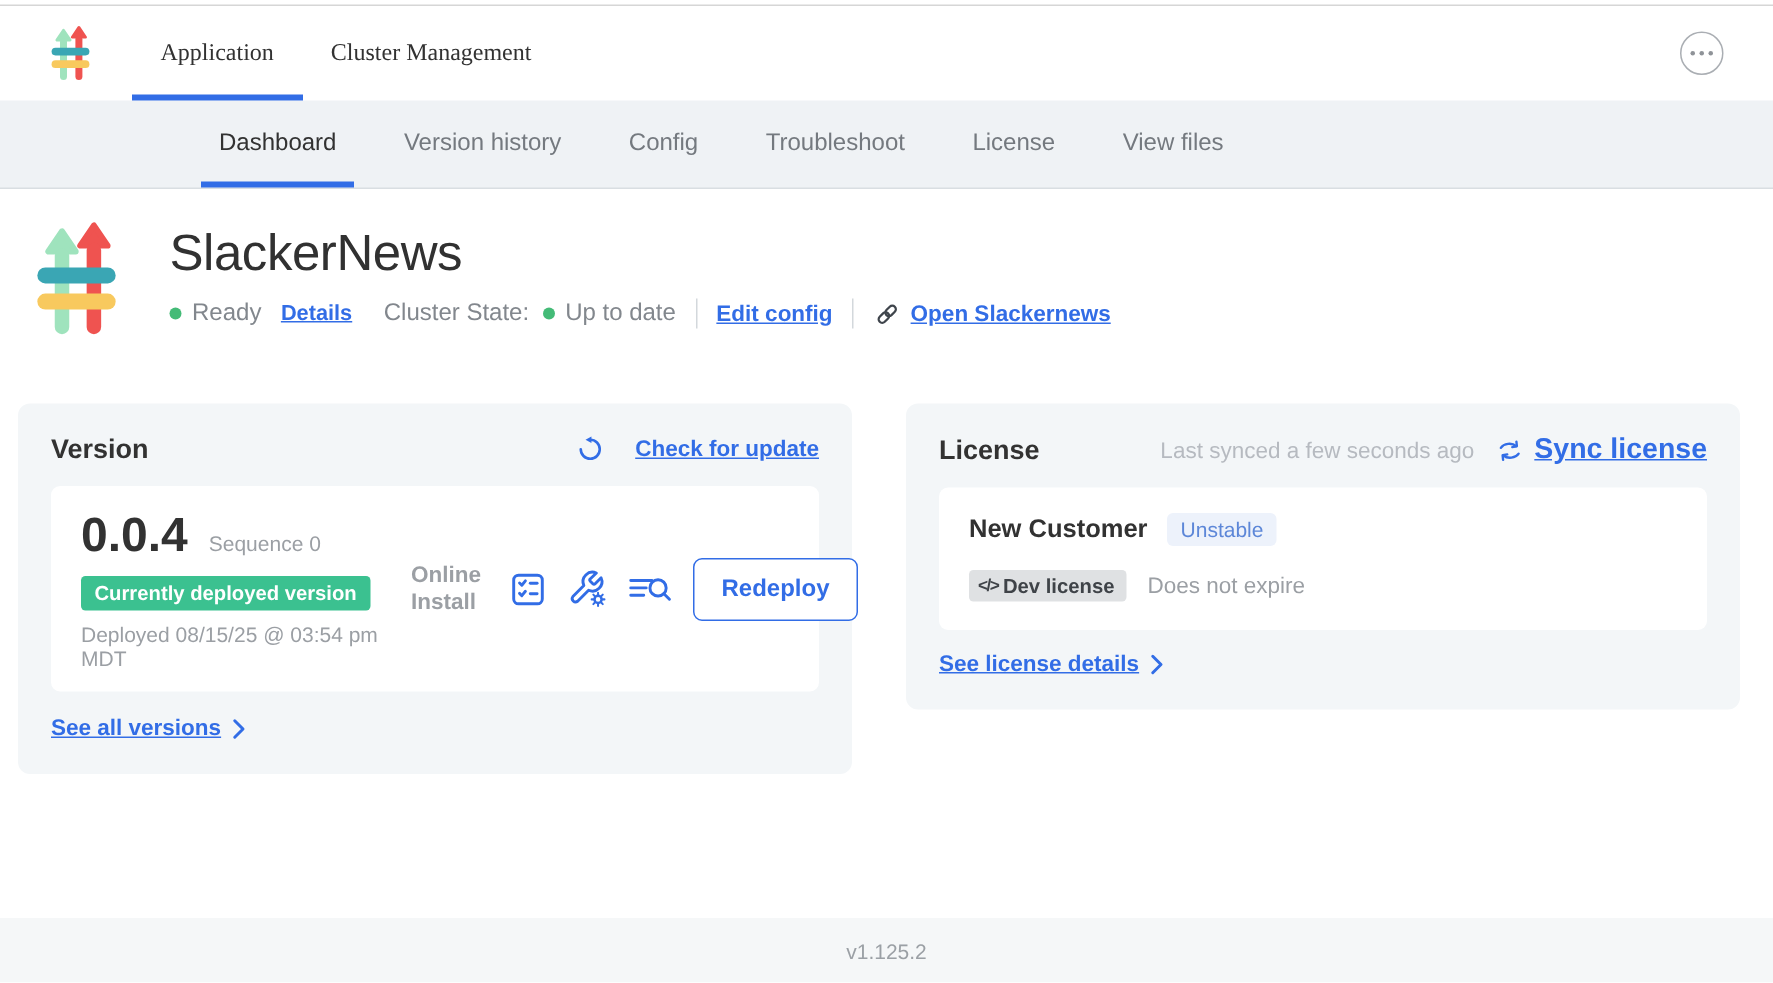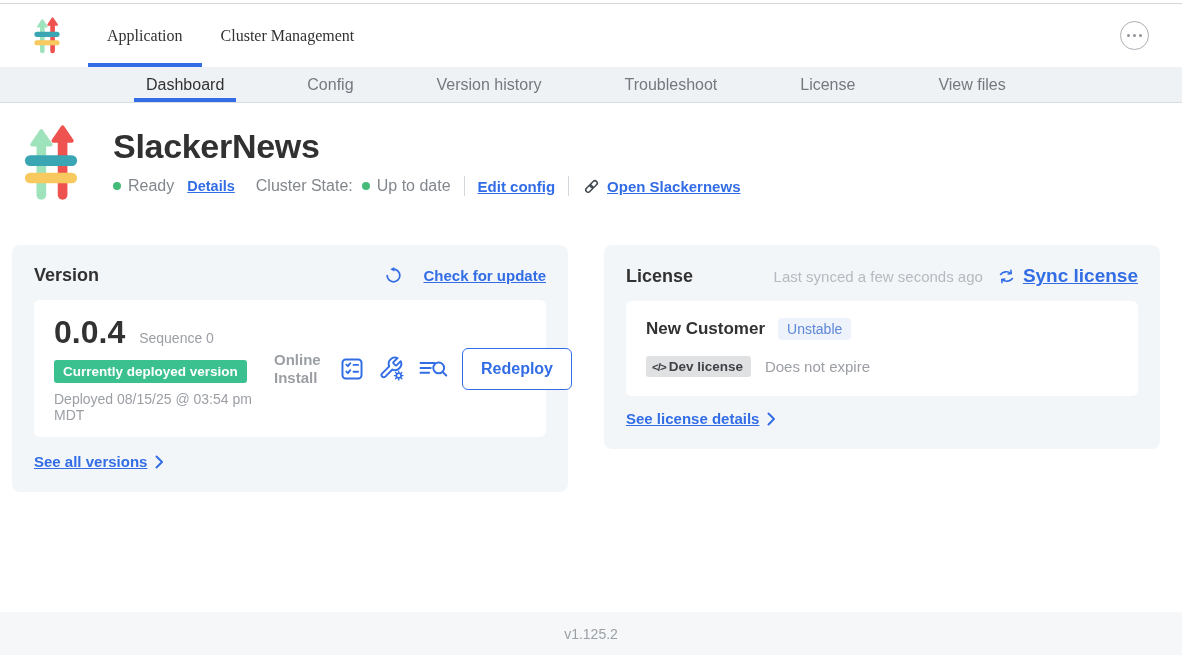--- a/index.html
+++ b/index.html
@@ -20,32 +20,32 @@
   .brand svg { width:28px; height:42px; }
   .apptabs { display:flex; margin-left:27px;font-family:Liberation Serif, serif; }
   .apptab { position:relative; display:flex; align-items:center; padding:0 19px; font-size:16px; color:#323232; cursor:pointer; }
   .apptab.active::after { content:""; position:absolute; left:0; bottom:0; width:100%; height:4px; background:#326de6; }
   .menu-btn { margin-left:auto; margin-right:33px; align-self:center; width:29px; height:29px;
     border:1px solid #aaaeb3; border-radius:50%; background:#fff; cursor:pointer;
     display:flex; align-items:center; justify-content:center; gap:2.5px; }
   .menu-btn i { width:3.5px; height:3.5px; border-radius:50%; background:#8f9398; }
 
   
-  .subnav { height:36px; flex:none; background:#eff2f5; border-bottom:1px solid #d9dee2;
-    display:flex; padding-left:134px; gap:59px; }
+  .subnav { height:59px; flex:none; background:#eff2f5; border-bottom:1px solid #d9dee2;
+    display:flex; padding-left:134px; gap:21px; }
   .subtab { position:relative; display:flex; align-items:center; padding:0 12px; font-size:16px; color:#74797f; cursor:pointer; }
   .subtab.active { color:#323232; }
   .subtab.active::after { content:""; position:absolute; left:0; bottom:0; width:100%; height:4px; background:#326de6; }
 
   
   main { flex:1; background:#fff; }
   .appheader { display:flex; margin:21px 0 0 22px; }
   .applogo svg { width:58px; height:80px; }
   .headtext { margin-left:33px; padding-top:3px; }
-  h1 { font-size:34px; font-weight:700; color:#313131; letter-spacing:-0.3px; }
+  h1 { font-size:34px; font-weight:400; color:#313131; letter-spacing:-0.3px; }
   .statusrow { display:flex; align-items:center; margin-top:10px; font-size:16px; color:#82878d; }
   .dot { width:8px; height:8px; border-radius:50%; background:#44bb77; margin-right:7px; flex:none; }
   .ready { margin-right:13px; }
   .details-link { font-size:14.5px; font-weight:700; margin-right:21px; }
   .cs-label { margin-right:9px; }
   .vdiv { width:1px; height:20px; background:#d3d8dc; margin:0 13px; }
   .editcfg, .openapp { font-weight:700; font-size:15px; }
   .chainicon { margin-right:6px; display:flex; }
 
   
@@ -124,24 +124,24 @@
       <i></i>
       <i></i>
   </button>
 </header>
 
 <nav class="subnav">
   <div class="subtab active">
       <span>Dashboard</span>
     </div>
   <div class="subtab">
+      <span>Version history</span>
+    </div>
+  <div class="subtab">
       <span>Config</span>
-    </div>
-  <div class="subtab">
-      <span>Version history</span>
     </div>
   <div class="subtab">
       <span>Troubleshoot</span>
     </div>
   <div class="subtab">
       <span>License</span>
     </div>
   <div class="subtab">
       <span>View files</span>
     </div>

